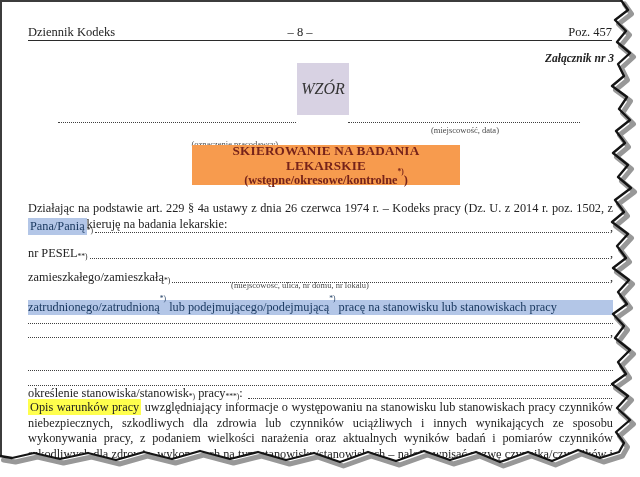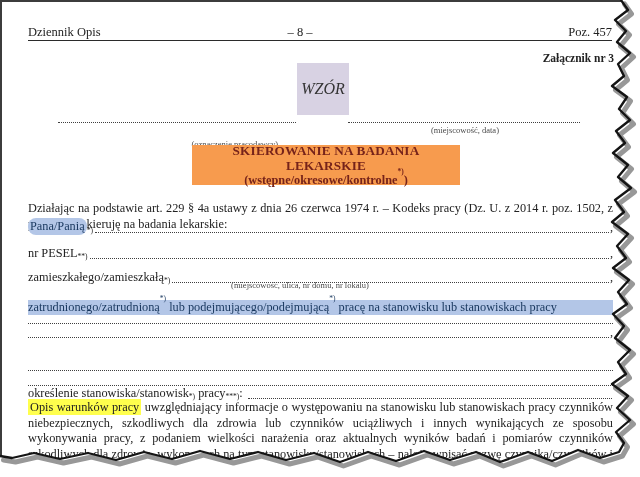--- a/index.html
+++ b/index.html
@@ -6,21 +6,21 @@
   .stage{position:relative;width:640px;height:477px;background:#fff;overflow:hidden;
          font-family:"Liberation Serif","DejaVu Serif",serif;color:#222;}
   .page{position:absolute;inset:0;background:#fff;border-left:2px solid #3c3c3c;border-top:2px solid #3c3c3c;}
 
   
   .hdr-left{position:absolute;left:28px;top:25px;font-size:12.5px;}
   .hdr-center{position:absolute;left:240px;top:25px;width:120px;text-align:center;font-size:12.5px;}
   .hdr-right{position:absolute;right:28px;top:25px;font-size:12.5px;}
   .hdr-rule{position:absolute;left:28px;top:40px;width:584px;border-top:1.8px solid #2b2b2b;}
 
-  .attachment{position:absolute;right:26px;top:52px;font-size:11.5px;font-weight:bold;}
+  .attachment{position:absolute;right:26px;top:52px;font-size:11.5px;font-weight:bold;font-style:italic;}
 
   .wzor{position:absolute;left:297px;top:63px;width:52px;height:52px;background:#d8d2e3;
         display:flex;align-items:center;justify-content:center;font-style:italic;font-size:16px;color:#333;}
 
   .sigline{position:absolute;height:14px;border-bottom:1.6px dotted #3f3f3f;}
   .sig-left{left:58px;top:108px;width:238px;}
   .sig-right{left:348px;top:108px;width:232px;}
   .caption{position:absolute;font-size:8.5px;color:#4a4a4a;text-align:center;}
   .cap-employer{left:38px;top:139px;width:240px;text-align:right;}
   .cap-place{left:355px;top:125px;width:220px;}
@@ -28,21 +28,21 @@
   .title-box{position:absolute;left:192px;top:145px;width:268px;height:40px;background:#f79b4e;
              display:flex;flex-direction:column;align-items:center;justify-content:center;
              color:#76231a;font-weight:bold;text-align:center;}
   .title-main{font-size:13.2px;letter-spacing:.2px;line-height:15px;}
   .title-sub{font-size:12.3px;line-height:14px;}
 
   .intro{position:absolute;left:28px;top:189px;width:585px;font-size:12.3px;line-height:15.6px;
          text-align:justify;text-justify:inter-word;}
 
   .frow{position:absolute;left:28px;width:585px;height:15px;display:flex;align-items:flex-end;font-size:12.3px;}
-  .frow .lbl{white-space:pre;line-height:15px;border-radius:8px;}
+  .frow .lbl{white-space:pre;line-height:15px;}
   .dots{flex:1;height:13px;border-bottom:1.6px dotted #3f3f3f;margin:0 1px 2px 2px;}
   .comma{line-height:15px;}
   sup.mk{font-size:7.5px;position:relative;top:-4.5px;line-height:0;}
 
   .hl-blue{background:#b3c6e7;color:#17365d;padding:1px 2px;}
   .hl-yellow{background:#ffff4d;padding:1px 2px;}
 
   .cap-name{left:150px;top:235px;width:300px;}
   .cap-address{left:150px;top:280px;width:300px;}
 
@@ -56,21 +56,21 @@
         text-align:justify;text-justify:inter-word;}
 
   svg.tear{position:absolute;inset:0;z-index:6;pointer-events:none;}
 </style>
 </head>
 <body>
 
 <div class="stage">
   <div class="page"></div>
 
-  <div class="hdr-left">Dziennik Opis</div>
+  <div class="hdr-left">Dziennik Kodeks</div>
   <div class="hdr-center">– 8 –</div>
   <div class="hdr-right">Poz. 457</div>
   <div class="hdr-rule"></div>
 
   <div class="attachment">Załącznik nr 3</div>
 
   <div class="wzor">
     <span>WZÓR</span>
   </div>
 

